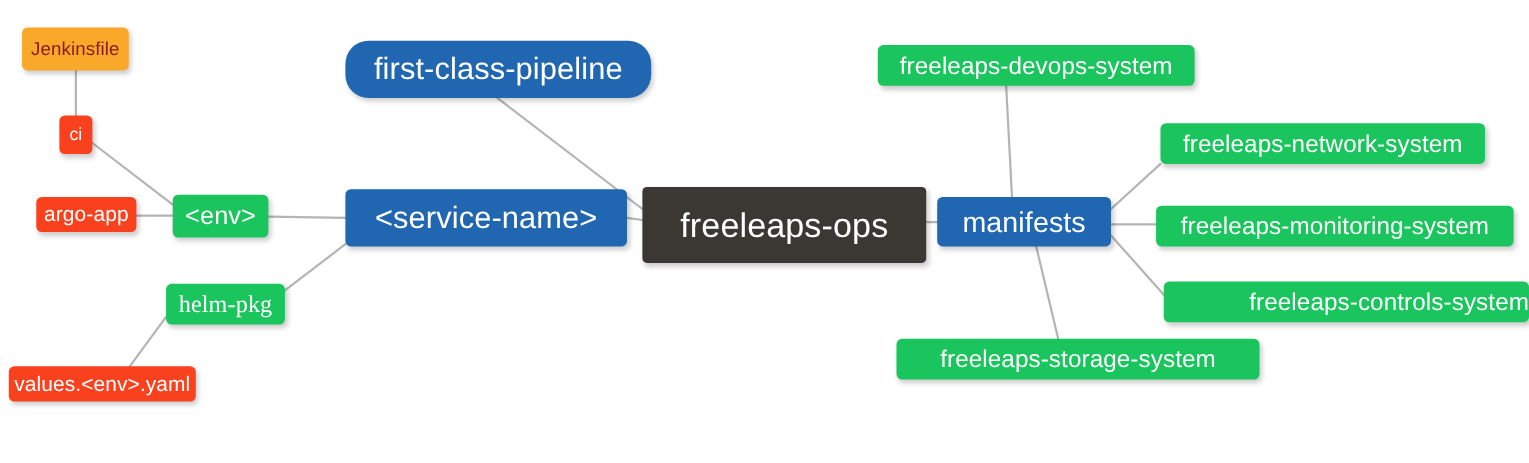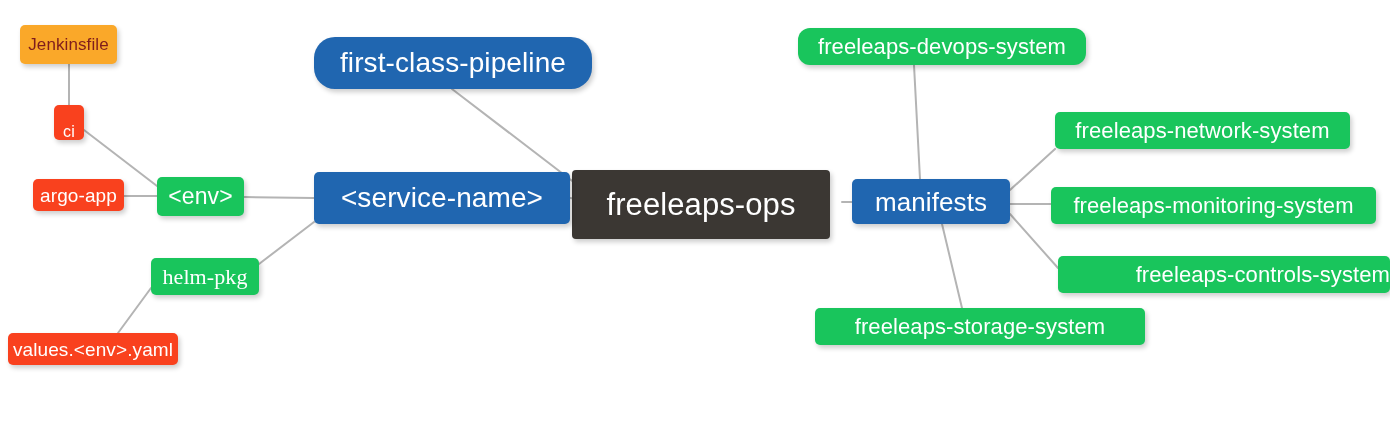--- a/index.html
+++ b/index.html
@@ -62,51 +62,51 @@
       <path d="M 69 105 L 69 58" stroke="#b4b4b4" stroke-width="2" fill="none" stroke-linecap="round"></path>
       <path d="M 151 288 L 118 333" stroke="#b4b4b4" stroke-width="2" fill="none" stroke-linecap="round"></path>
       <path d="M 920 179 L 914 65" stroke="#b4b4b4" stroke-width="2" fill="none" stroke-linecap="round"></path>
       <path d="M 1010 190 L 1055 149" stroke="#b4b4b4" stroke-width="2" fill="none" stroke-linecap="round"></path>
       <path d="M 1010 204 L 1051 204" stroke="#b4b4b4" stroke-width="2" fill="none" stroke-linecap="round"></path>
       <path d="M 1010 214 L 1058 268" stroke="#b4b4b4" stroke-width="2" fill="none" stroke-linecap="round"></path>
       <path d="M 942 224 L 962 308" stroke="#b4b4b4" stroke-width="2" fill="none" stroke-linecap="round"></path>
     </svg>
 
   <div id="node-layer">
-      <div class="mm-node lvl-root" style="left: 572px; top: 170px; width: 258px; height: 69px; background: rgb(59, 55, 51); color: rgb(255, 255, 255); font-size: 31px;">
+      <div class="mm-node lvl-root" style="left: 584px; top: 170px; width: 258px; height: 69px; background: rgb(59, 55, 51); color: rgb(255, 255, 255); font-size: 31px;">
         <span>freeleaps-ops</span>
       </div>
       <div class="mm-node" style="left: 314px; top: 37px; width: 278px; height: 52px; background: rgb(32, 102, 176); color: rgb(255, 255, 255); font-size: 28px; border-radius: 21px;">
         <span>first-class-pipeline</span>
       </div>
       <div class="mm-node" style="left: 314px; top: 172px; width: 256px; height: 52px; background: rgb(32, 102, 176); color: rgb(255, 255, 255); font-size: 28px; align-items: center;">
         <span>&lt;service-name&gt;</span>
       </div>
       <div class="mm-node" style="left: 852px; top: 179px; width: 158px; height: 45px; background: rgb(32, 102, 176); color: rgb(255, 255, 255); font-size: 26px;">
         <span>manifests</span>
       </div>
       <div class="mm-node" style="left: 157px; top: 177px; width: 87px; height: 39px; background: rgb(25, 197, 92); color: rgb(255, 255, 255); font-size: 23px;">
         <span>&lt;env&gt;</span>
       </div>
       <div class="mm-node" style="left: 151px; top: 258px; width: 108px; height: 37px; background: rgb(25, 197, 92); color: rgb(255, 255, 255); font-size: 22px; font-family: Liberation Serif, serif;">
         <span>helm-pkg</span>
       </div>
-      <div class="mm-node" style="left: 54px; top: 105px; width: 30px; height: 35px; background: rgb(249, 65, 30); color: rgb(255, 255, 255); font-size: 16px; align-items: flex-end;">
+      <div class="mm-node" style="left: 54px; top: 105px; width: 30px; height: 35px; background: rgb(249, 65, 30); color: rgb(255, 255, 255); font-size: 16px;">
         <span>ci</span>
       </div>
       <div class="mm-node" style="left: 33px; top: 179px; width: 91px; height: 32px; background: rgb(249, 65, 30); color: rgb(255, 255, 255); font-size: 19px;">
         <span>argo-app</span>
       </div>
       <div class="mm-node" style="left: 8px; top: 333px; width: 170px; height: 32px; background: rgb(249, 65, 30); color: rgb(255, 255, 255); font-size: 19px;">
         <span>values.&lt;env&gt;.yaml</span>
       </div>
       <div class="mm-node" style="left: 20px; top: 25px; width: 97px; height: 39px; background: rgb(250, 168, 41); color: #7f1d1d; font-size: 17px;">
         <span>Jenkinsfile</span>
       </div>
-      <div class="mm-node" style="left: 798px; top: 28px; width: 288px; height: 37px; background: rgb(25, 197, 92); color: rgb(255, 255, 255); font-size: 22px; border-radius: 12px;">
+      <div class="mm-node" style="left: 798px; top: 41px; width: 288px; height: 37px; background: rgb(25, 197, 92); color: rgb(255, 255, 255); font-size: 22px;">
         <span>freeleaps-devops-system</span>
       </div>
       <div class="mm-node" style="left: 1055px; top: 112px; width: 295px; height: 37px; background: rgb(25, 197, 92); color: rgb(255, 255, 255); font-size: 22px;">
         <span>freeleaps-network-system</span>
       </div>
       <div class="mm-node" style="left: 1051px; top: 187px; width: 325px; height: 37px; background: rgb(25, 197, 92); color: rgb(255, 255, 255); font-size: 22px;">
         <span>freeleaps-monitoring-system</span>
       </div>
       <div class="mm-node" style="left: 1058px; top: 256px; width: 332px; height: 37px; background: rgb(25, 197, 92); color: rgb(255, 255, 255); font-size: 22px; justify-content: flex-end;">
         <span>freeleaps-controls-system</span>

